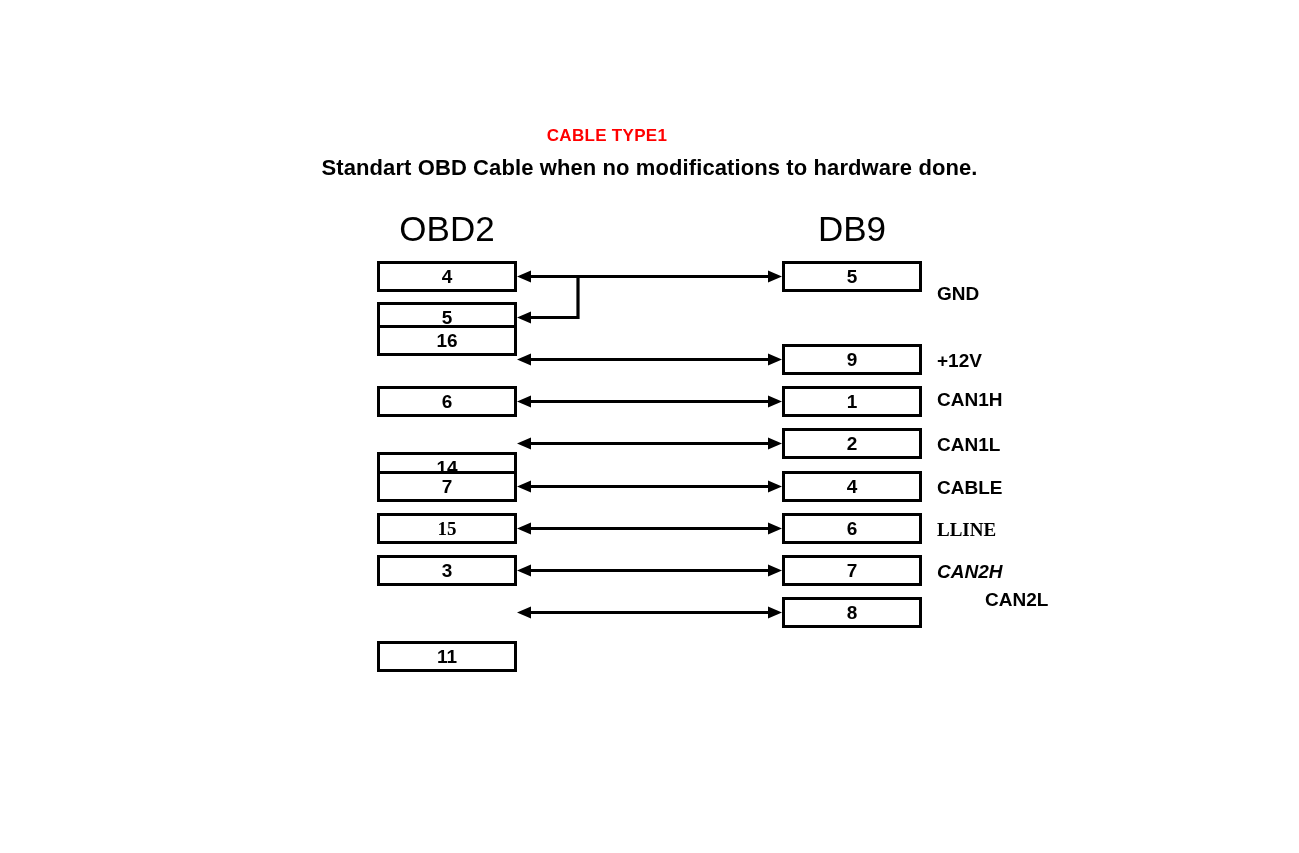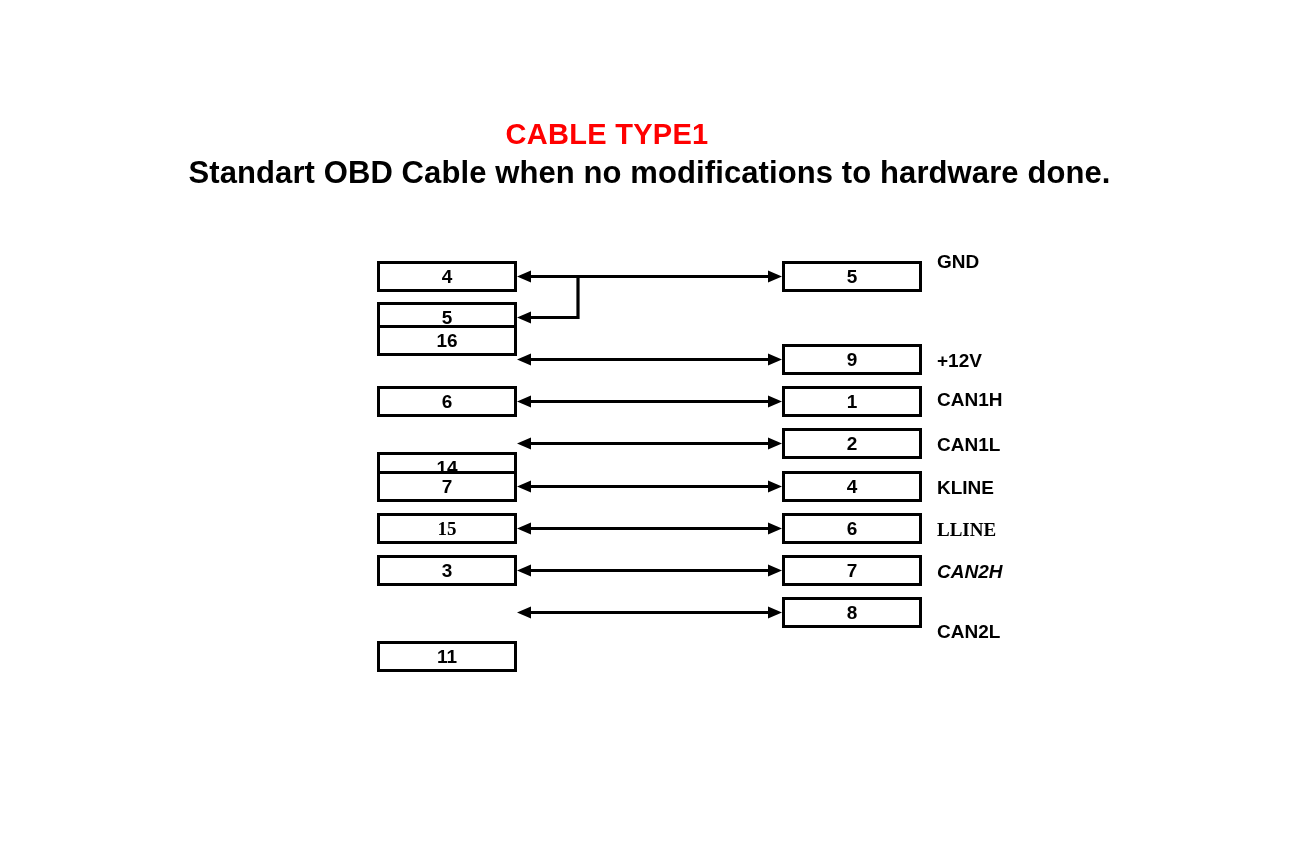--- a/index.html
+++ b/index.html
@@ -21,36 +21,36 @@
     position: absolute;
     left: 0; top: 0;
     width: 1299px;
     height: 853px;
   }
 
   
   .title-main {
     position: absolute;
     left: 0;
-    top: 118px;
+    top: 126px;
     width: 1214px;
     text-align: center;
-    font-size: 29px;
+    font-size: 17px;
     font-weight: bold;
     color: #ff0000;
     letter-spacing: 0.3px;
     white-space: nowrap;
   }
   .title-sub {
     position: absolute;
     left: 0;
     top: 155px;
     width: 1299px;
     text-align: center;
-    font-size: 31px;
+    font-size: 22px;
     font-weight: bold;
     color: #000000;
     letter-spacing: 0.1px;
     white-space: nowrap;
   }
 
   
   .col-header {
     position: absolute;
     font-size: 35px;
@@ -110,48 +110,50 @@
 </style>
 </head>
 <body>
 
 <div id="diagram-root">
 
   <div class="title-main">CABLE TYPE1</div>
 
   <div class="title-sub">Standart OBD Cable when no modifications to hardware done.</div>
 
+  <div class="col-header" id="header-obd2">OBD2</div>
 
+  <div class="col-header" id="header-db9">DB9</div>
 
   <div id="rows-layer">
       <div class="pin-box left" style="top: 261px;">4</div>
       <div class="pin-box right" style="top: 261px;">5</div>
-      <div class="signal-label" style="top: 252px; text-align: right;">GND</div>
+      <div class="signal-label" style="top: 284px; text-align: right;">GND</div>
       <div class="pin-box left" style="top: 302px;">5</div>
       <div class="pin-box left" style="top: 325px;">16</div>
       <div class="pin-box right" style="top: 344px;">9</div>
       <div class="signal-label" style="top: 350.5px;">+12V</div>
       <div class="pin-box left" style="top: 386px;">6</div>
       <div class="pin-box right" style="top: 386px;">1</div>
       <div class="signal-label" style="top: 390px;">CAN1H</div>
       <div class="pin-box left" style="top: 428px; margin-top: 24px;">14</div>
       <div class="pin-box right" style="top: 428px;">2</div>
       <div class="signal-label" style="top: 434.5px;">CAN1L</div>
       <div class="pin-box left" style="top: 471px;">7</div>
       <div class="pin-box right" style="top: 471px;">4</div>
-      <div class="signal-label" style="top: 477.5px;">KLINE</div>
+      <div class="signal-label" style="top: 477.5px;">CABLE</div>
       <div class="pin-box left" style="top: 513px; font-family: Liberation Serif, serif;">15</div>
       <div class="pin-box right" style="top: 513px;">6</div>
       <div class="signal-label" style="top: 519.5px; font-family: Liberation Serif, serif;">LLINE</div>
       <div class="pin-box left" style="top: 555px;">3</div>
       <div class="pin-box right" style="top: 555px;">7</div>
       <div class="signal-label" style="top: 561.5px; font-style: italic;">CAN2H</div>
       <div class="pin-box left" style="top: 597px; margin-top: 44px;">11</div>
       <div class="pin-box right" style="top: 597px;">8</div>
-      <div class="signal-label" style="top: 622px;">CAN2L</div>
+      <div class="signal-label" style="top: 590px; margin-left: 48px;">CAN2L</div>
     </div>
 
   <svg id="connectors" viewBox="0 0 1299 853">
     <g id="connector-group">
         <line x1="531" y1="276.5" x2="768" y2="276.5"></line>
         <polygon points="517,276.5 531,270.5 531,282.5"></polygon>
         <polygon points="782,276.5 768,270.5 768,282.5"></polygon>
         <polyline points="578,276.5 578,317.5 531,317.5"></polyline>
         <polygon points="517,317.5 531,311.5 531,323.5"></polygon>
         <line x1="531" y1="359.5" x2="768" y2="359.5"></line>

